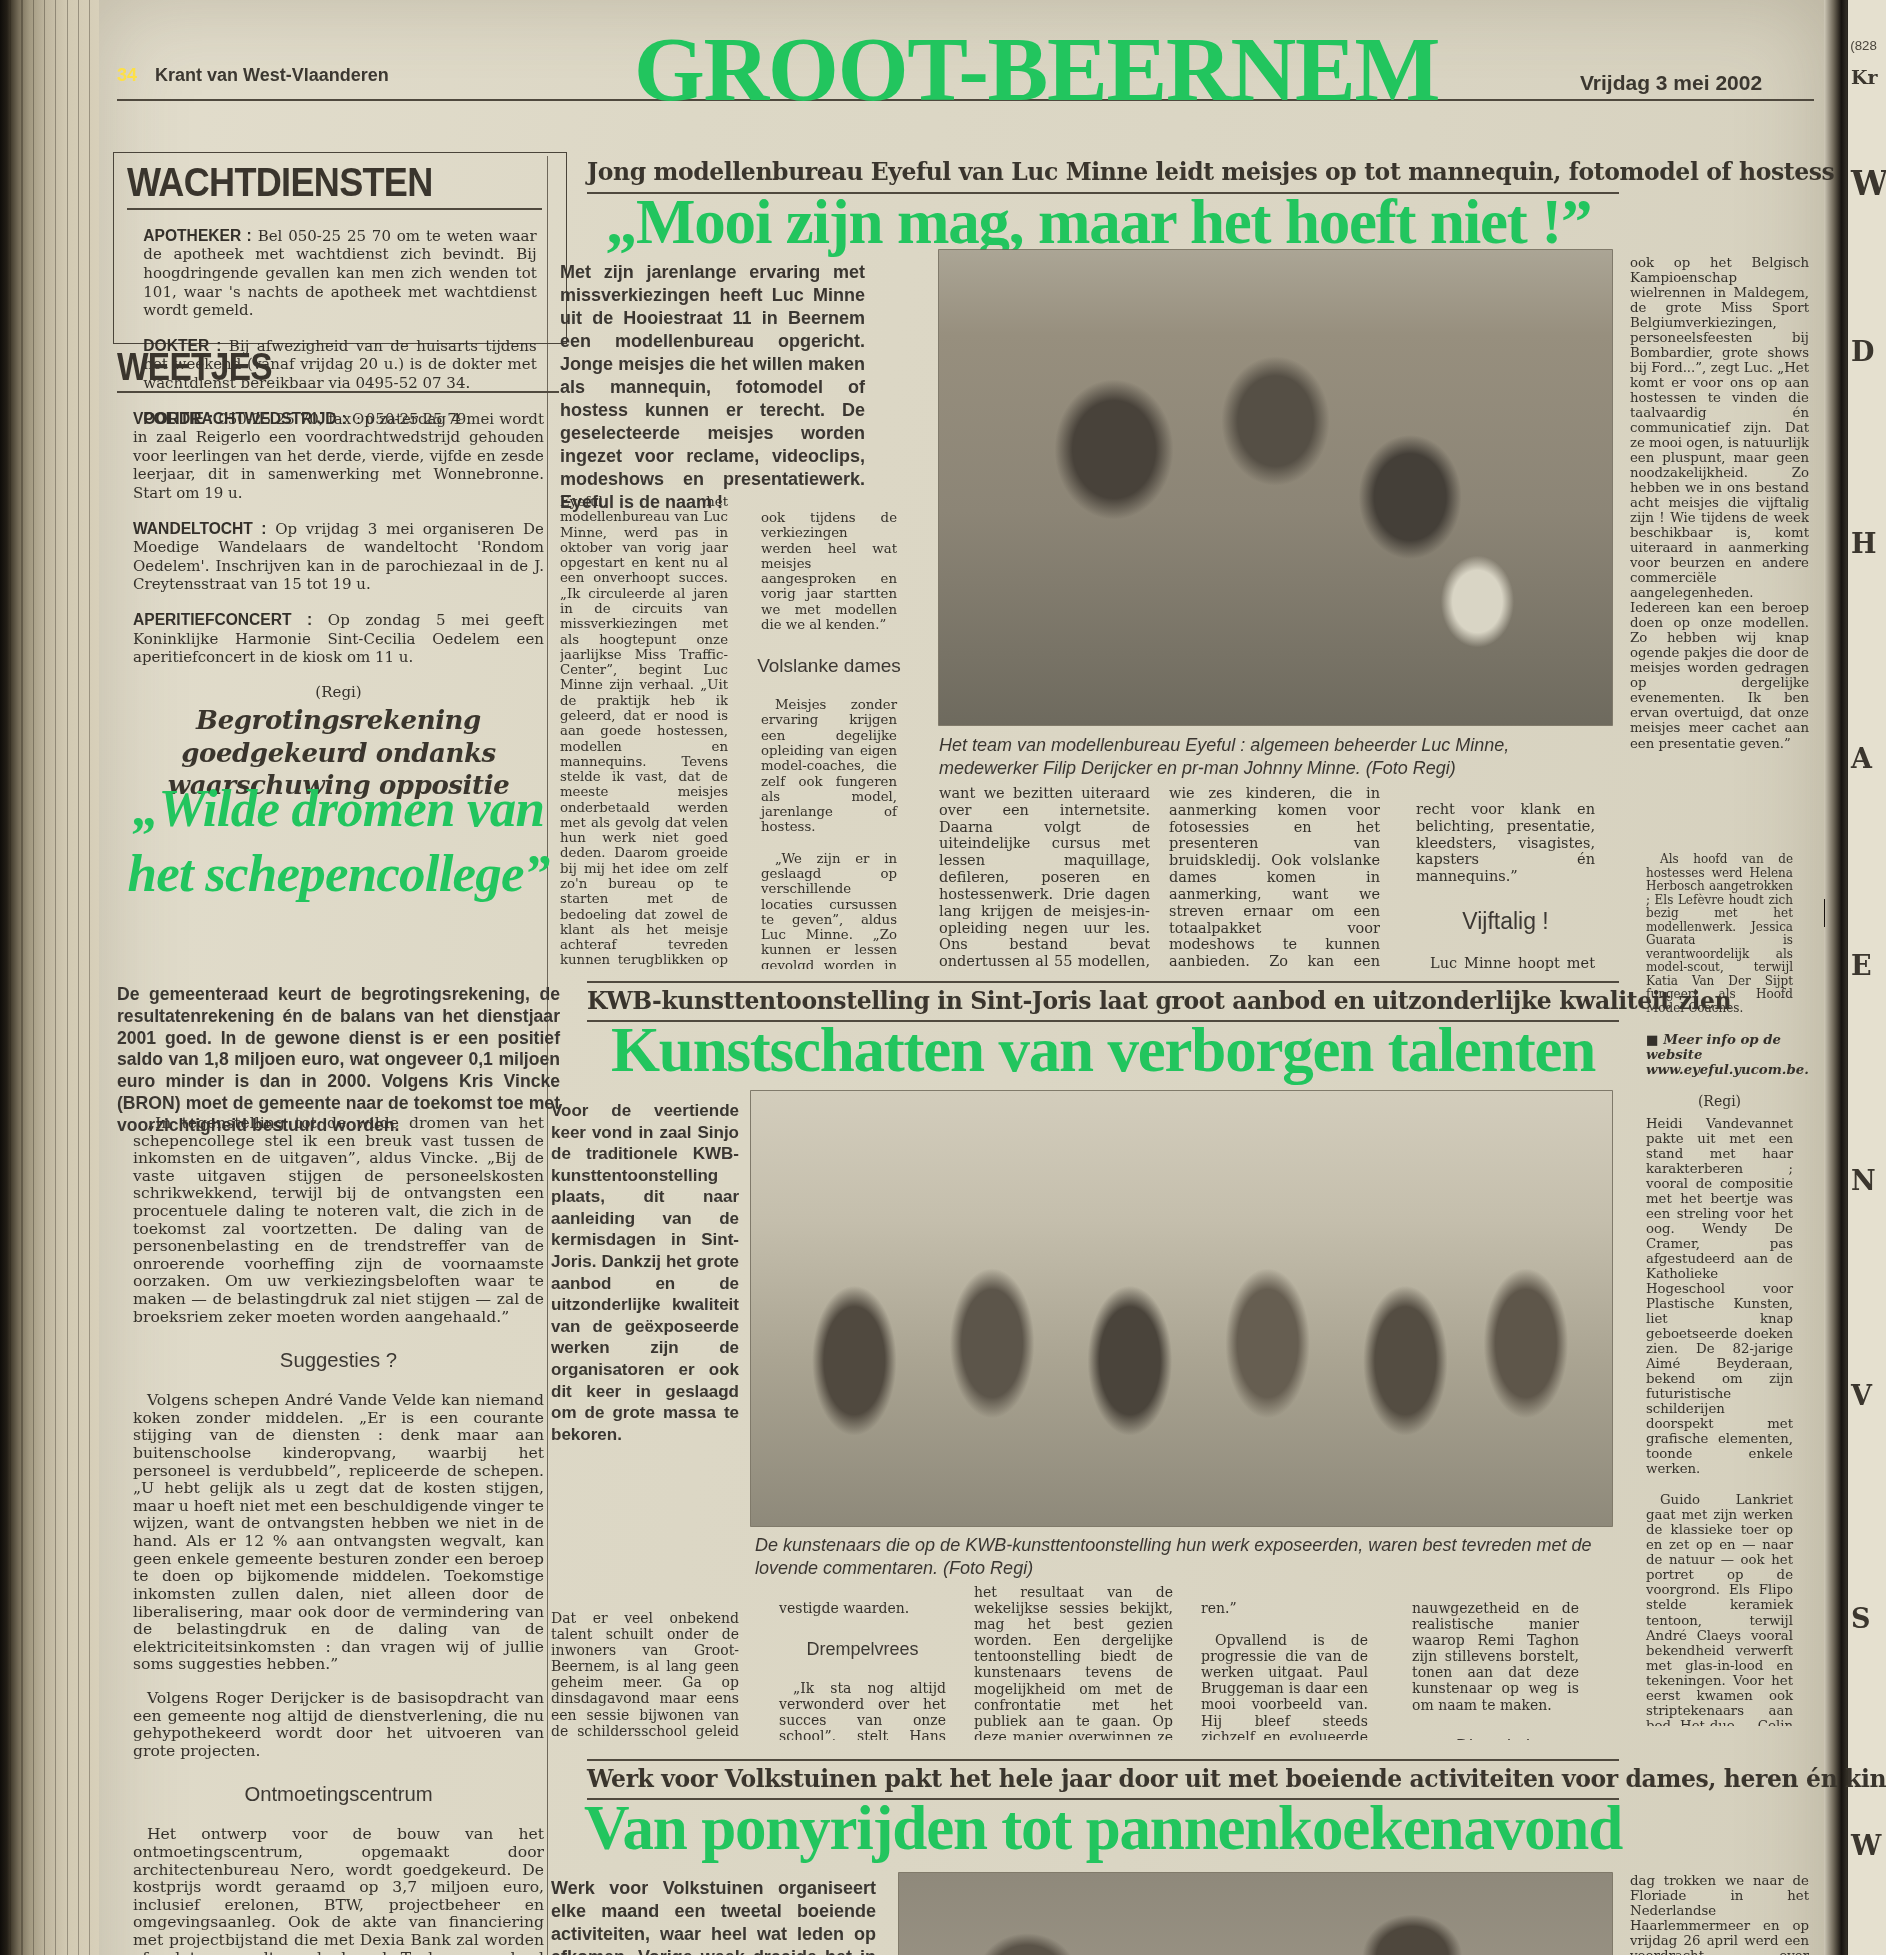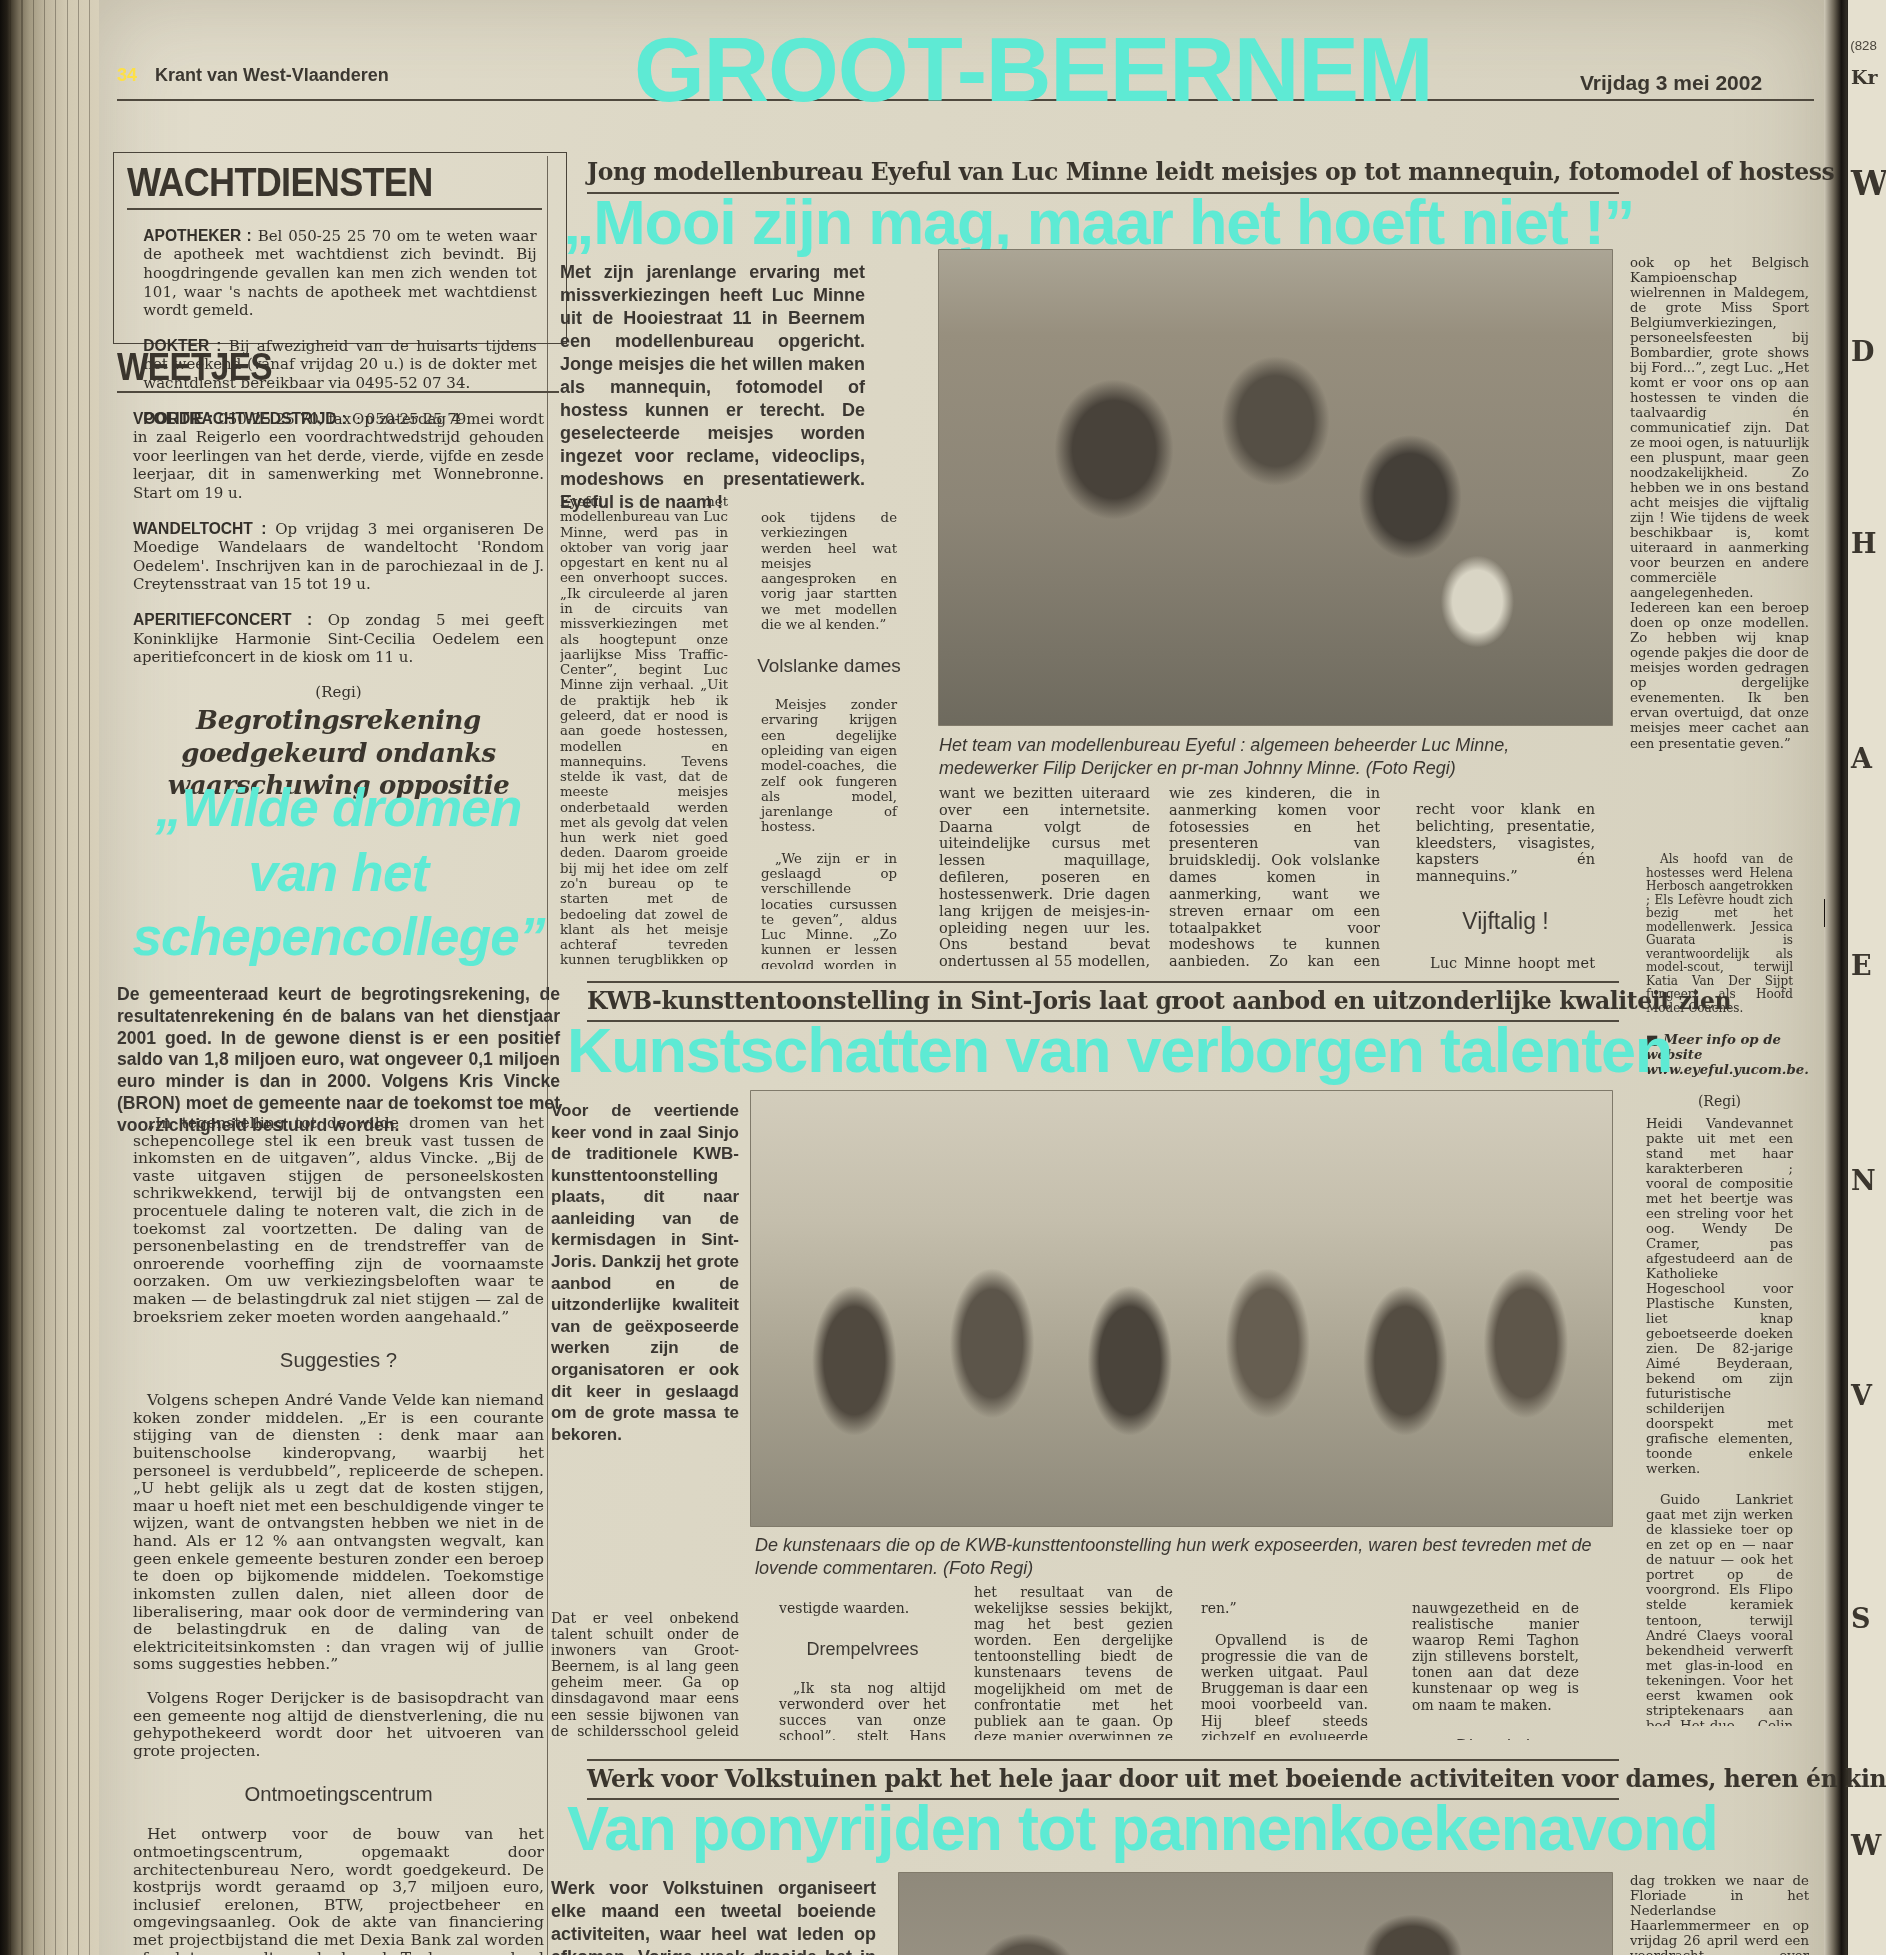--- a/index.html
+++ b/index.html
@@ -13,21 +13,21 @@
   .serif{font-family:"DejaVu Serif",serif}
   .ital{font-style:italic}
   .bold{font-weight:700}
   .just{text-align:justify}
   .ctr{text-align:center}
   .clip{overflow:hidden}
   .rule{background:#4f493e}
   .vrule{background:#6e675a}
   p{margin:16px}
   .p{text-indent:14px}
-  .headline{font-family:Liberation Sans, sans-serif;font-weight:700;color:#5eead4;letter-spacing:-1.2px;white-space:nowrap}
+  .headline{font-family:Liberation Serif, serif;font-weight:700;color:#22c55e;letter-spacing:-1.2px;white-space:nowrap}
   .kickbar{font-family:"DejaVu Serif",serif;font-weight:700;color:#3a352d;letter-spacing:-0.4px;white-space:nowrap;text-align:center}
   .crosshead{font-family:"Liberation Sans",sans-serif;color:#3c3833;text-align:center;font-size:18px;padding:7px 0 3.9px}
   .caption{font-family:"Liberation Sans",sans-serif;font-style:italic;color:#3a3631}
   .byline{text-align:center;color:#35312b}
   .bodytext{font-size:14px;line-height:1.16;color:#34302a}
   .widebody{font-size:15.6px;line-height:1.13;color:#34302a}
   .introtext{font-family:"Liberation Sans",sans-serif;font-weight:700;color:#3a3631}
   .entry{font-size:15px;line-height:1.24;text-align:justify;color:#34302a}
   .entry b{font-family:"Liberation Sans",sans-serif;font-size:15.6px}
   .photo{position:absolute;box-shadow:inset 0 0 0 1.2px #57514600, 0 0 0 0.8px #6a6354}

